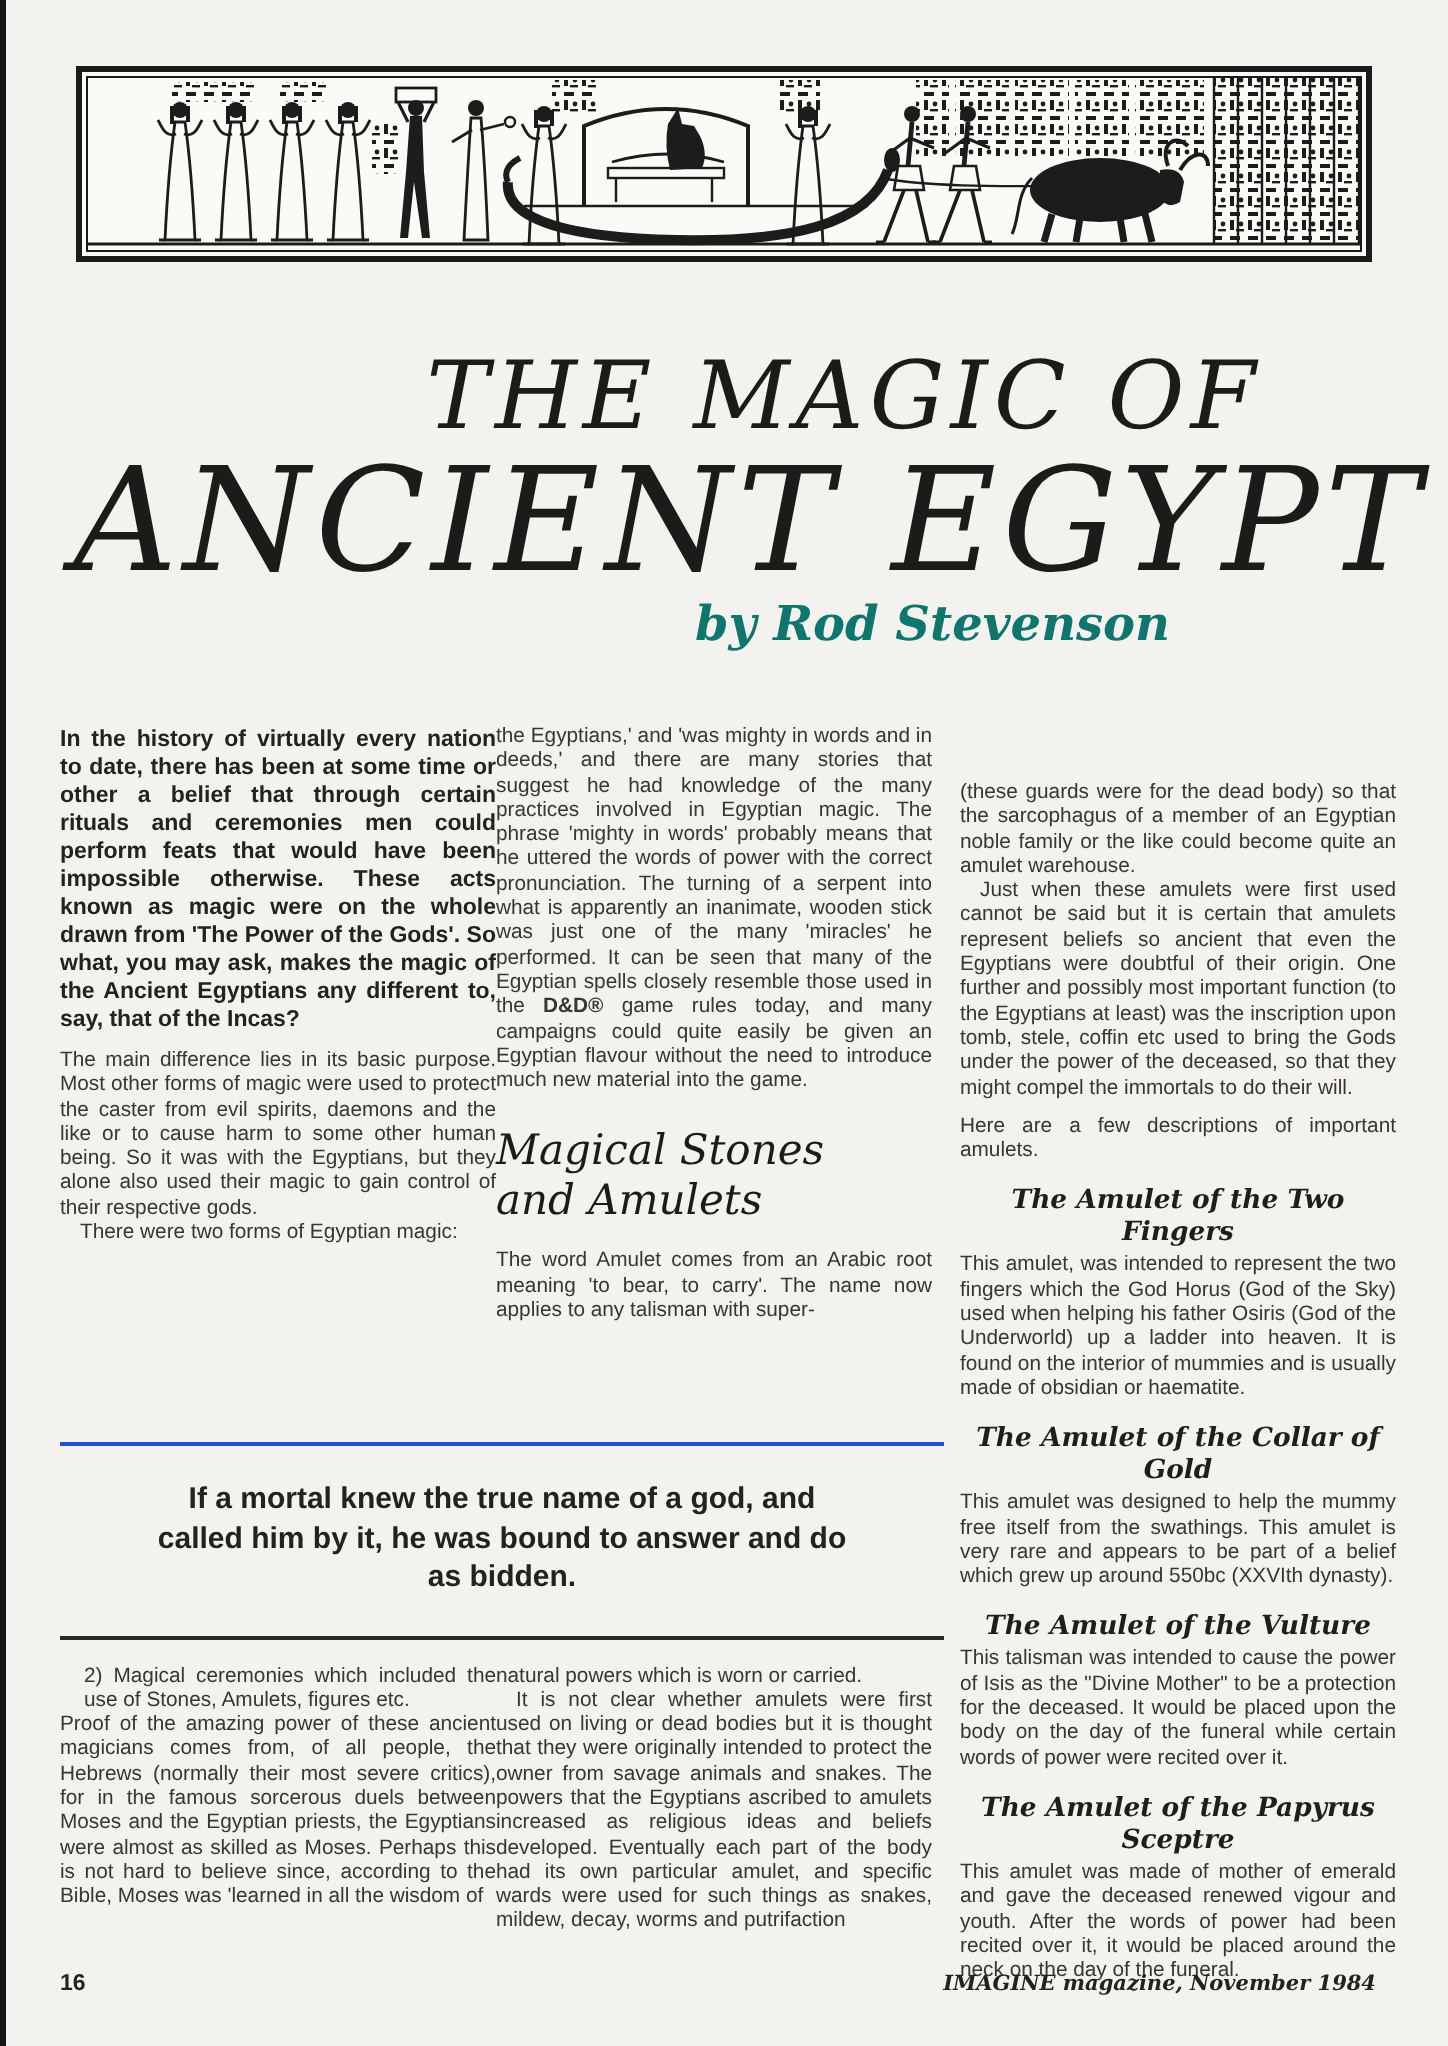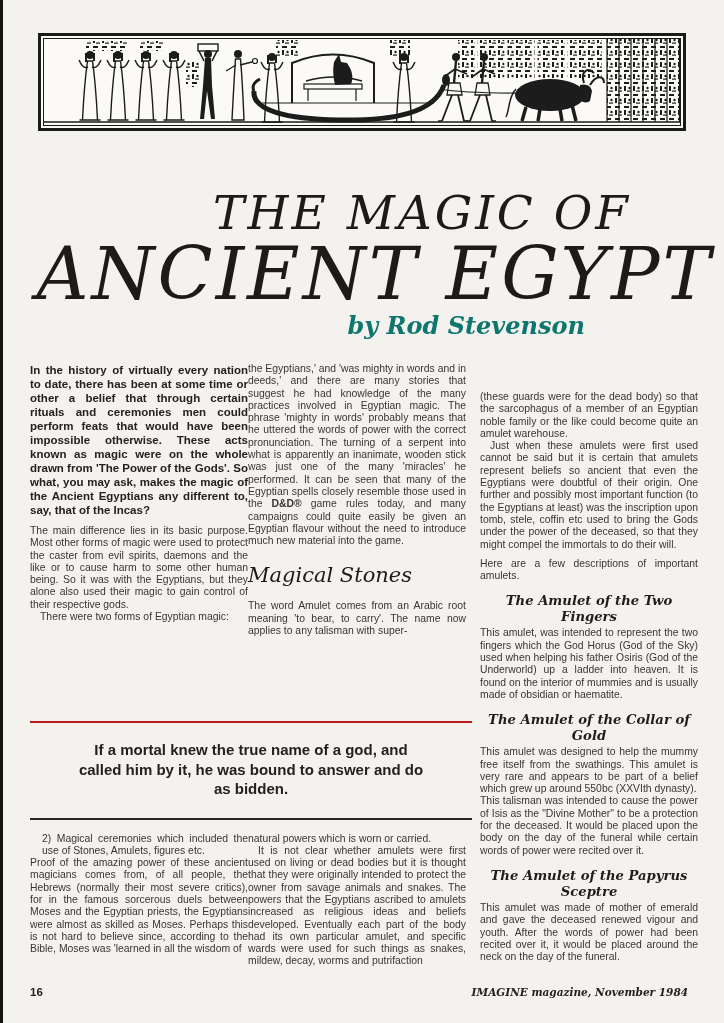--- a/index.html
+++ b/index.html
@@ -3,21 +3,21 @@
 <meta charset="utf-8">
 <style>
   html,body{margin:0;padding:0;}
   body{background:#e8e6e2;font-family:"Liberation Sans",sans-serif;}
   .paper{position:relative;width:724px;height:1023px;background:#f4f2ee;overflow:hidden;color:#2e2d2b;}
   .scan-edge{position:absolute;left:0;top:0;width:3px;height:100%;background:#141414;}
 
   .banner{position:absolute;left:38px;top:33px;width:648px;height:98px;}
   .banner svg{display:block;}
 
-  .title-block{position:absolute;top:186px;left:0;right:0;}
+  .title-block{position:absolute;top:172px;left:0;right:0;}
   .title-line1{font-family:"DejaVu Serif",serif;font-style:italic;font-weight:500;font-size:47px;
     line-height:54px;text-align:center;padding-left:120px;letter-spacing:3px;color:#1c1b19;}
   .title-line2{font-family:"DejaVu Serif",serif;font-style:italic;font-weight:500;font-size:72px;
     line-height:68px;text-align:center;padding-left:26px;letter-spacing:3px;color:#1c1b19;}
   .byline{font-family:"DejaVu Serif",serif;font-style:italic;font-weight:bold;font-size:24px;
     line-height:32px;text-align:right;padding-right:139px;color:#0f766e;margin-top:2px;}
 
   .content{position:absolute;left:30px;top:363px;width:668px;display:flex;gap:8px;}
   .left-region{width:442px;flex:none;}
   .two-col{display:flex;gap:0;}
@@ -30,21 +30,21 @@
   .intro{font-weight:bold;font-size:11.5px;line-height:14px;color:#232220;margin-bottom:8px !important;}
   .indent{text-indent:10px;}
   .list-item{margin-left:12px !important;margin-right:2px;}
   .dnd{font-weight:bold;}
 
   .script-heading{font-family:"DejaVu Serif",serif;font-style:italic;font-weight:500;font-size:21px;
     line-height:25px;text-align:left;color:#1c1b19;margin:16px 0 12px 0;}
   .amulet-heading{font-family:"DejaVu Serif",serif;font-style:italic;font-weight:bold;font-size:13.2px;
     line-height:16px;text-align:center;color:#1f1e1c;margin:11px 0 2px 0;}
 
-  .pullquote{border-top:2px solid #b91c1c;border-bottom:2px solid #2a2927;margin:6px 0 13px 0;
+  .pullquote{border-top:2px solid #1d4ed8;border-bottom:2px solid #2a2927;margin:6px 0 13px 0;
     padding:17px 48px 19px 48px;text-align:center;font-weight:bold;font-size:15px;line-height:19.5px;color:#232220;}
 
   .footer{position:absolute;left:30px;right:36px;top:986px;display:flex;justify-content:space-between;align-items:baseline;}
   .page-num{font-weight:bold;font-size:11.5px;color:#232220;}
   .footer-right{font-family:"DejaVu Serif",serif;font-style:italic;font-weight:bold;font-size:10.5px;color:#232220;}
 </style>
 </head>
 <body>
 
 <div class="paper">
@@ -147,20 +147,21 @@
       <div class="two-col top">
         <div class="col">
           <p class="intro">In the history of virtually every nation to date, there has been at some time or other a belief that through certain rituals and ceremonies men could perform feats that would have been impossible otherwise. These acts known as magic were on the whole drawn from 'The Power of the Gods'. So what, you may ask, makes the magic of the Ancient Egyptians any different to, say, that of the Incas?</p>
           <p>The main difference lies in its basic purpose. Most other forms of magic were used to protect the caster from evil spirits, daemons and the like or to cause harm to some other human being. So it was with the Egyptians, but they alone also used their magic to gain control of their respective gods.</p>
           <p class="indent">There were two forms of Egyptian magic:</p>
         </div>
         <div class="col">
           <p><span>the Egyptians,' and 'was mighty in words and in deeds,' and there are many stories that suggest he had knowledge of the many practices involved in Egyptian magic. The phrase 'mighty in words' probably means that he uttered the words of power with the correct pronunciation. The turning of a serpent into what is apparently an inanimate, wooden stick was just one of the many 'miracles' he performed. It can be seen that many of the Egyptian spells closely resemble those used in the </span><span class="dnd">D&amp;D®</span><span> game rules today, and many campaigns could quite easily be given an Egyptian flavour without the need to introduce much new material into the game.</span></p>
           <div class="script-heading">
             <div>Magical Stones</div>
+            <div>and Amulets</div>
           </div>
           <p>The word Amulet comes from an Arabic root meaning 'to bear, to carry'. The name now applies to any talisman with super-</p>
         </div>
       </div>
 
       <div class="pullquote">
         <span>If a mortal knew the true name of a god, and called him by it, he was bound to answer and do as bidden.</span>
       </div>
 
       <div class="two-col bottom">
@@ -182,20 +183,21 @@
 
       <div>
         <div class="amulet-heading">The Amulet of the Two Fingers</div>
         <p>This amulet, was intended to represent the two fingers which the God Horus (God of the Sky) used when helping his father Osiris (God of the Underworld) up a ladder into heaven. It is found on the interior of mummies and is usually made of obsidian or haematite.</p>
       </div>
       <div>
         <div class="amulet-heading">The Amulet of the Collar of Gold</div>
         <p>This amulet was designed to help the mummy free itself from the swathings. This amulet is very rare and appears to be part of a belief which grew up around 550bc (XXVIth dynasty).</p>
       </div>
       <div>
+        <div class="amulet-heading">The Amulet of the Vulture</div>
         <p>This talisman was intended to cause the power of Isis as the "Divine Mother" to be a protection for the deceased. It would be placed upon the body on the day of the funeral while certain words of power were recited over it.</p>
       </div>
       <div>
         <div class="amulet-heading">The Amulet of the Papyrus Sceptre</div>
         <p>This amulet was made of mother of emerald and gave the deceased renewed vigour and youth. After the words of power had been recited over it, it would be placed around the neck on the day of the funeral.</p>
       </div>
     </div>
   </div>
 
   <div class="footer">

